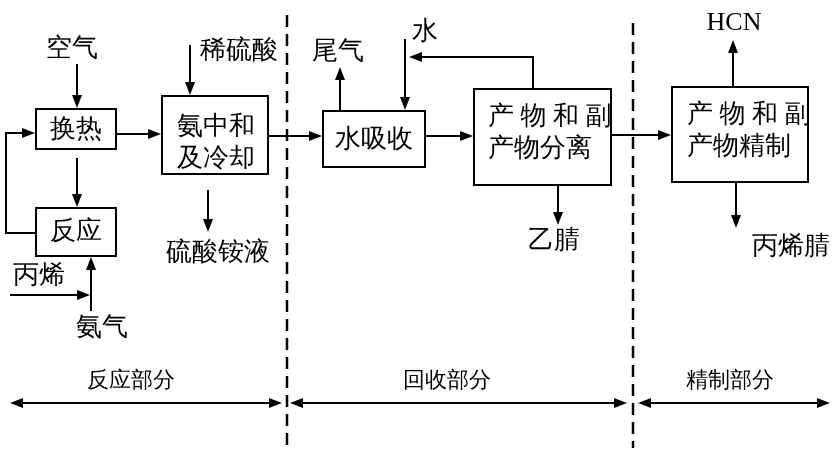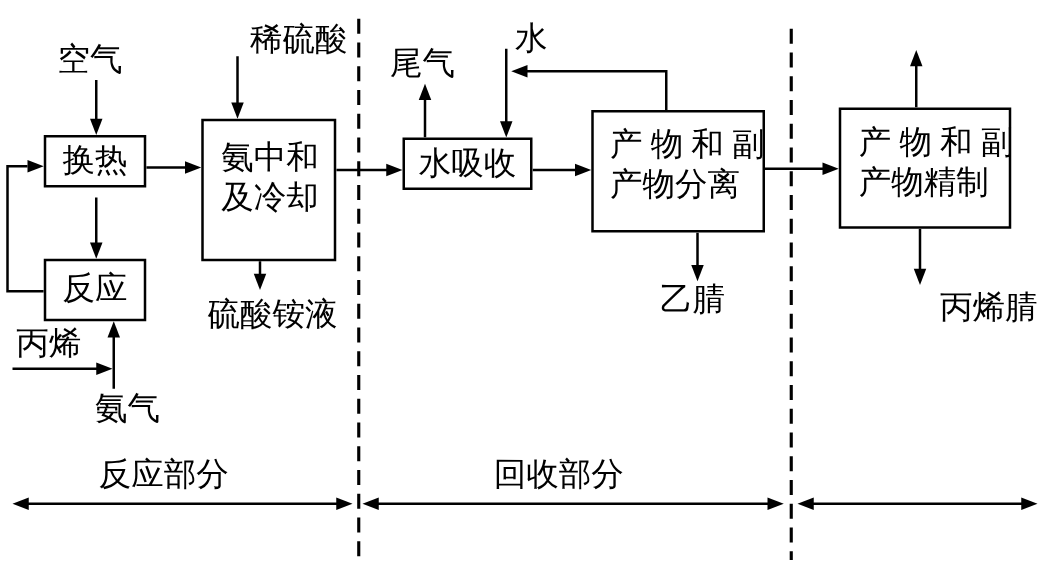--- a/index.html
+++ b/index.html
@@ -29,21 +29,21 @@
   .box .l{display:block;white-space:nowrap;}
   .lbl{
     position:absolute;
     font-size:26px;
     line-height:30px;
     white-space:nowrap;
     transform:translateX(-50%);
   }
   .sec{
     position:absolute;
-    font-size:26px;
+    font-size:22px;
     line-height:30px;
     white-space:nowrap;
     transform:translateX(-50%);
   }
 </style>
 </head>
 <body>
 
 <div id="stage">
 
@@ -159,45 +159,47 @@
   </svg>
 
   <div class="box center" style="left:35px;top:108px;width:82px;height:42px;">
     <span class="l">换热</span>
   </div>
 
   <div class="box center" style="left:35px;top:207px;width:82px;height:50px;font-family:Liberation Mono, monospace;">
     <span class="l">反应</span>
   </div>
 
-  <div class="box" style="left:161px;top:95px;width:108px;height:114px;padding:13px 0 0 14px;">
+  <div class="box" style="left:161px;top:95px;width:108px;height:80px;padding:13px 0 0 14px;">
     <span class="l">氨中和</span>
     <span class="l">及冷却</span>
   </div>
 
-  <div class="box center" style="left:322px;top:110px;width:104px;height:42px;">
+  <div class="box center" style="left:322px;top:110px;width:104px;height:58px;">
     <span class="l">水吸收</span>
   </div>
 
   <div class="box" style="left:473px;top:88px;width:139px;height:98px;padding:10px 0 0 13px;">
     <span class="l">产 物 和 副</span>
     <span class="l">产物分离</span>
   </div>
 
   <div class="box" style="left:671px;top:86px;width:138px;height:97px;padding:10px 0 0 14px;">
     <span class="l">产 物 和 副</span>
     <span class="l">产物精制</span>
   </div>
 
   <div class="lbl" style="left:72px;top:33px;">空气</div>
-  <div class="lbl" style="left:239px;top:17px;">稀硫酸</div>
+  <div class="lbl" style="left:239px;top:35px;">稀硫酸</div>
   <div class="lbl" style="left:218px;top:237px;">硫酸铵液</div>
   <div class="lbl" style="left:39px;top:260px;">丙烯</div>
   <div class="lbl" style="left:102px;top:312px;">氨气</div>
   <div class="lbl" style="left:338px;top:36px;">尾气</div>
   <div class="lbl" style="left:425px;top:16px;">水</div>
   <div class="lbl" style="left:554px;top:225px;text-align:center;">乙腈</div>
+  <div class="lbl" style="left:734px;top:7px;">HCN</div>
   <div class="lbl" style="left:743px;top:231px;margin-left:48px;">丙烯腈</div>
 
   <div class="sec" style="left:131px;top:365px;">反应部分</div>
   <div class="sec" style="left:447px;top:365px;">回收部分</div>
+  <div class="sec" style="left:730px;top:365px;">精制部分</div>
 
 </div>
 
 </body></html>

